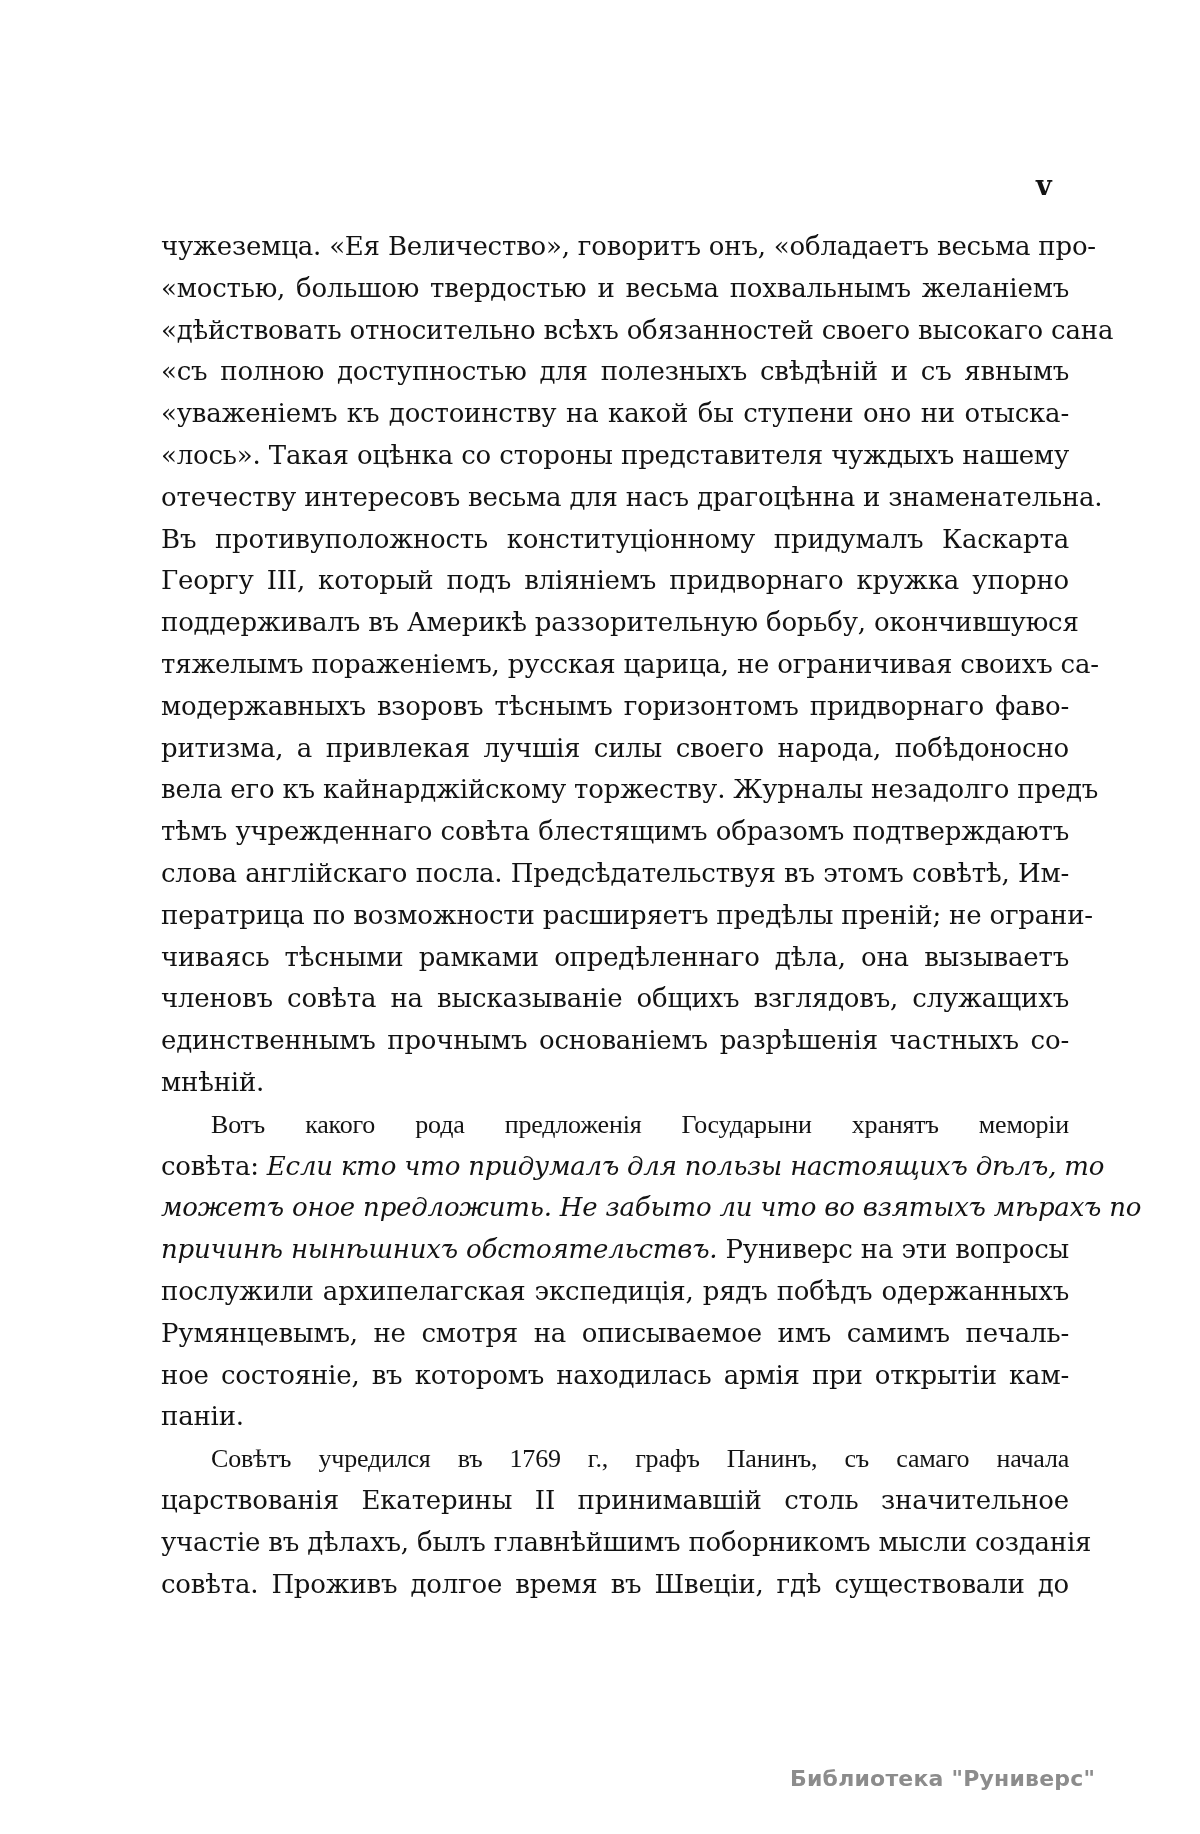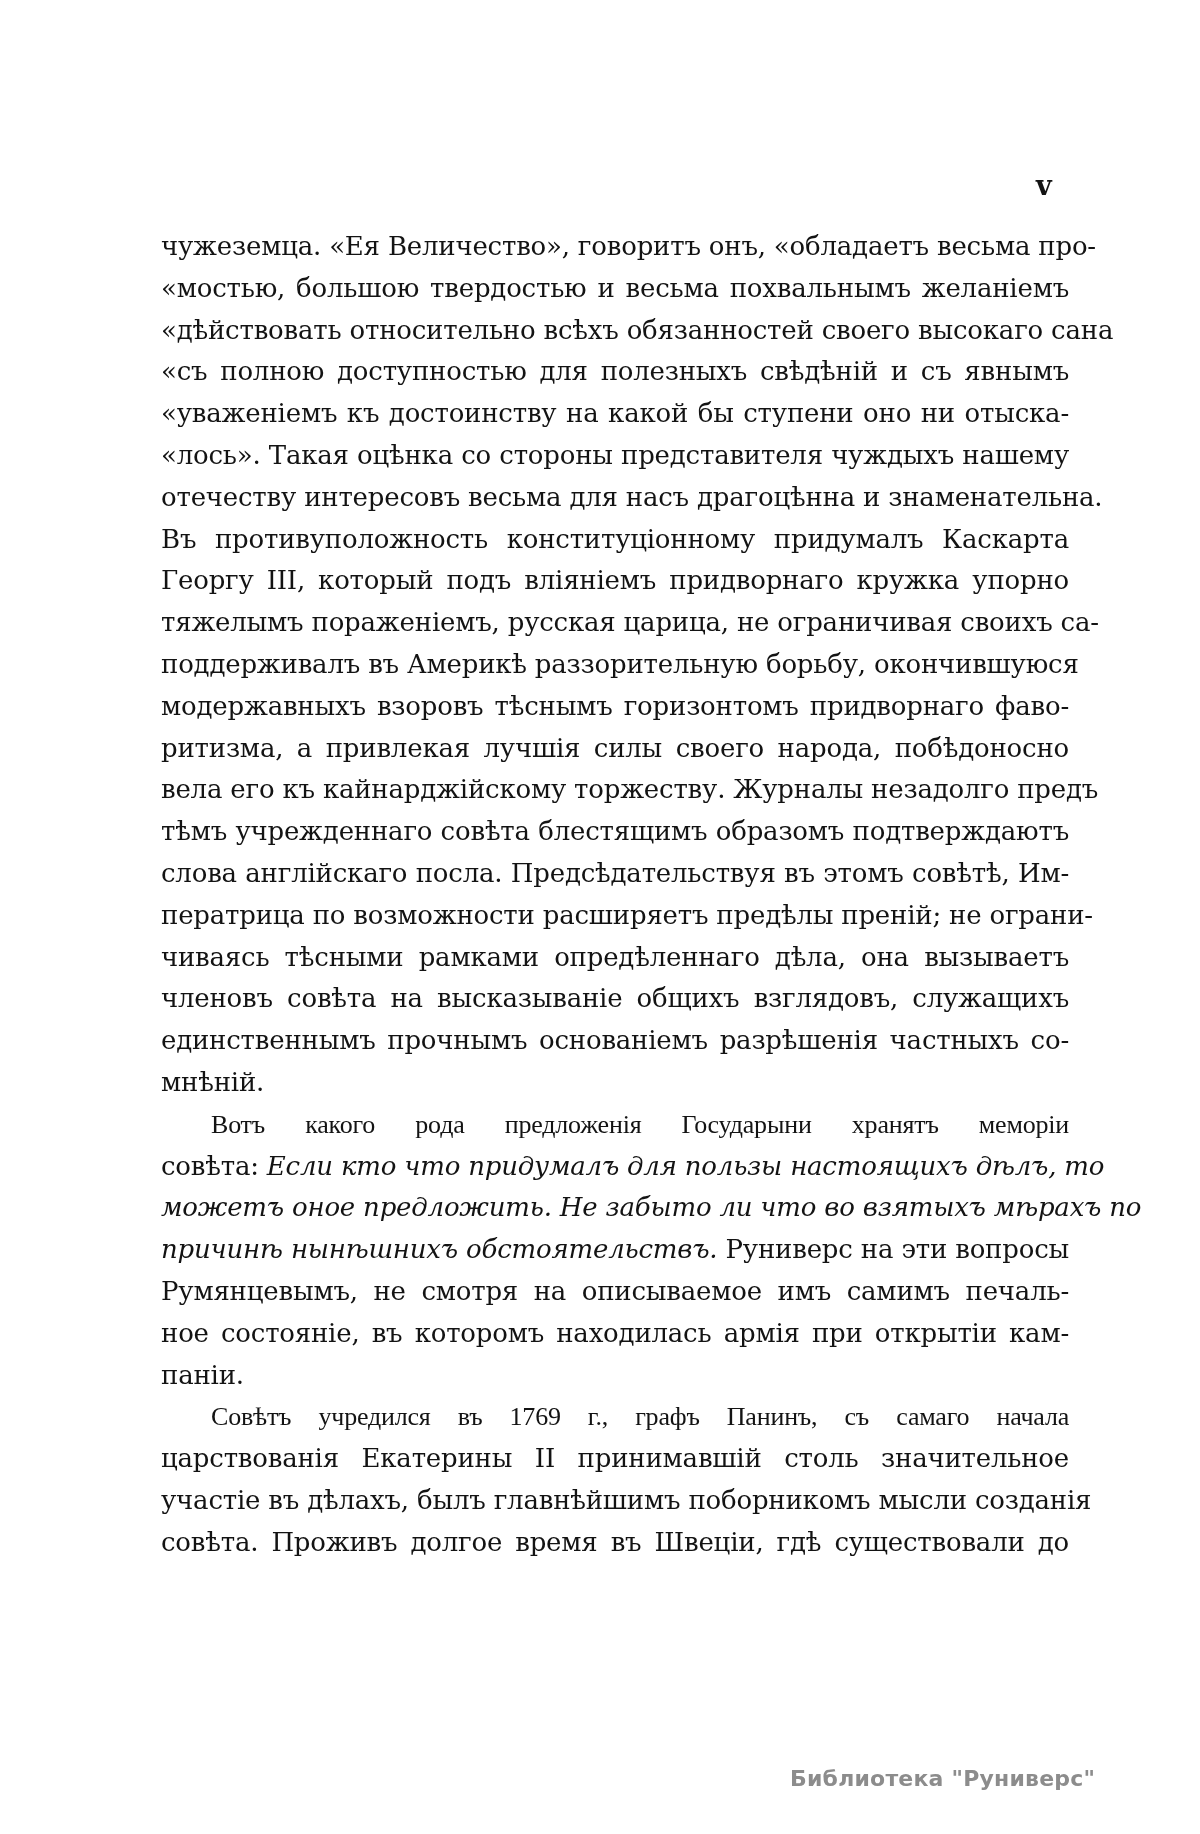--- a/index.html
+++ b/index.html
@@ -72,36 +72,37 @@
   <div class="text-block">
       <div class="line"><span>чужеземца. «Ея Величество», говоритъ онъ, «обладаетъ весьма про-</span></div>
       <div class="line"><span>«мостью, большою твердостью и весьма похвальнымъ желаніемъ</span></div>
       <div class="line"><span>«дѣйствовать относительно всѣхъ обязанностей своего высокаго сана</span></div>
       <div class="line"><span>«съ полною доступностью для полезныхъ свѣдѣній и съ явнымъ</span></div>
       <div class="line"><span>«уваженіемъ къ достоинству на какой бы ступени оно ни отыска-</span></div>
       <div class="line"><span>«лось». Такая оцѣнка со стороны представителя чуждыхъ нашему</span></div>
       <div class="line"><span>отечеству интересовъ весьма для насъ драгоцѣнна и знаменательна.</span></div>
       <div class="line"><span>Въ противуположность конституціонному придумалъ Каскарта</span></div>
       <div class="line"><span>Георгу III, который подъ вліяніемъ придворнаго кружка упорно</span></div>
+      <div class="line"><span>поддерживалъ въ Америкѣ раззорительную борьбу, окончившуюся</span></div>
       <div class="line"><span>тяжелымъ пораженіемъ, русская царица, не ограничивая своихъ са-</span></div>
-      <div class="line"><span>поддерживалъ въ Америкѣ раззорительную борьбу, окончившуюся</span></div>
       <div class="line"><span>модержавныхъ взоровъ тѣснымъ горизонтомъ придворнаго фаво-</span></div>
       <div class="line"><span>ритизма, а привлекая лучшія силы своего народа, побѣдоносно</span></div>
       <div class="line"><span>вела его къ кайнарджійскому торжеству. Журналы незадолго предъ</span></div>
       <div class="line"><span>тѣмъ учрежденнаго совѣта блестящимъ образомъ подтверждаютъ</span></div>
       <div class="line"><span>слова англійскаго посла. Предсѣдательствуя въ этомъ совѣтѣ, Им-</span></div>
       <div class="line"><span>ператрица по возможности расширяетъ предѣлы преній; не ограни-</span></div>
       <div class="line"><span>чиваясь тѣсными рамками опредѣленнаго дѣла, она вызываетъ</span></div>
       <div class="line"><span>членовъ совѣта на высказываніе общихъ взглядовъ, служащихъ</span></div>
       <div class="line"><span>единственнымъ прочнымъ основаніемъ разрѣшенія частныхъ со-</span></div>
       <div class="line end"><span>мнѣній.</span></div>
       <div class="line indent"><span>Вотъ какого рода предложенія Государыни хранятъ меморіи</span></div>
       <div class="line"><span>совѣта: </span><span class="it">Если кто что придумалъ для пользы настоящихъ дѣлъ, то</span></div>
       <div class="line"><span class="it">можетъ оное предложить. Не забыто ли что во взятыхъ мѣрахъ по</span></div>
       <div class="line"><span class="it">причинѣ нынѣшнихъ обстоятельствъ.</span><span> Руниверс на эти вопросы</span></div>
+      <div class="line"><span>послужили архипелагская экспедиція, рядъ побѣдъ одержанныхъ</span></div>
       <div class="line"><span>Румянцевымъ, не смотря на описываемое имъ самимъ печаль-</span></div>
       <div class="line"><span>ное состояніе, въ которомъ находилась армія при открытіи кам-</span></div>
       <div class="line end"><span>паніи.</span></div>
       <div class="line indent"><span>Совѣтъ учредился въ 1769 г., графъ Панинъ, съ самаго начала</span></div>
       <div class="line"><span>царствованія Екатерины II принимавшій столь значительное</span></div>
       <div class="line"><span>участіе въ дѣлахъ, былъ главнѣйшимъ поборникомъ мысли созданія</span></div>
       <div class="line"><span>совѣта. Проживъ долгое время въ Швеціи, гдѣ существовали до</span></div>
     </div>
 
   <div class="watermark">Библиотека "Руниверс"</div>

